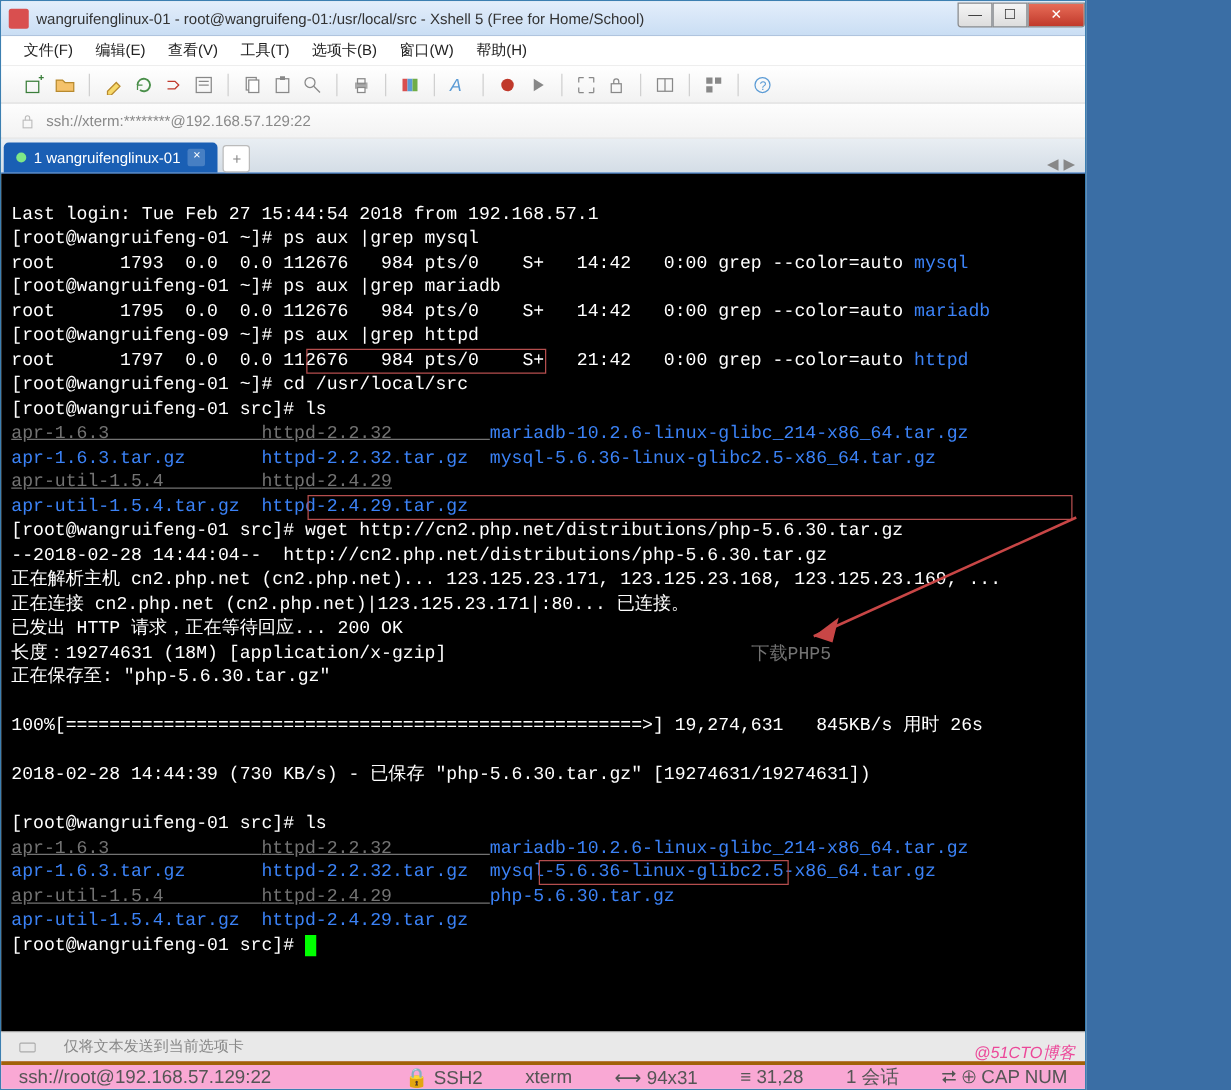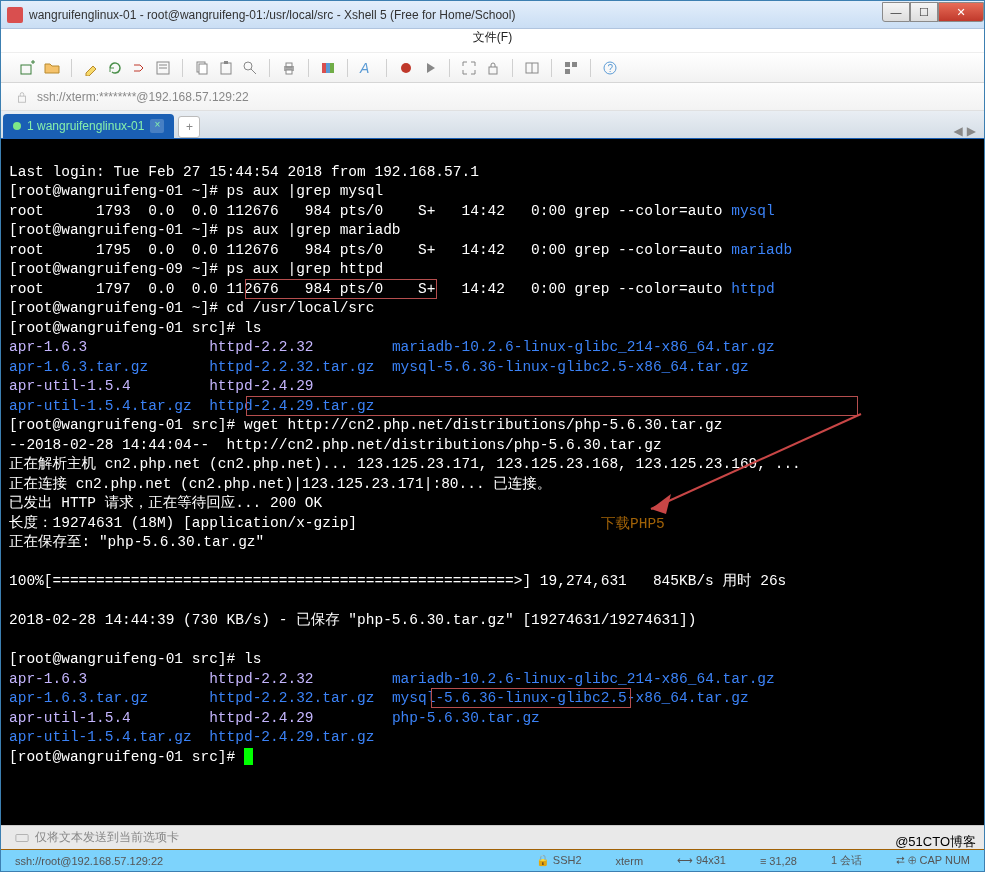--- a/index.html
+++ b/index.html
@@ -1,54 +1,54 @@
 <!DOCTYPE html>
 <html><head>
 <meta charset="utf-8">
 <style>
 * { margin:0; padding:0; box-sizing:border-box; }
 body { font-family:"Microsoft YaHei","Segoe UI",Arial,sans-serif; font-size:12px; background:#3a6ea5; overflow:hidden; width:985px; height:872px; }
-.window { position:relative; width:985px; height:872px; background:#fff; border:1px solid #3c7fb1; display:flex; flex-direction:column; }
+.window { position:relative; width:869px; height:872px; background:#fff; border:1px solid #3c7fb1; display:flex; flex-direction:column; }
 .titlebar { height:28px; background:linear-gradient(to bottom,#e3eefb,#cadef4); display:flex; align-items:center; padding:0 0 0 6px; color:#333; border-bottom:1px solid #b0c4de; }
 .titlebar .icon { width:16px; height:16px; background:#d94f4f; border-radius:2px; margin-right:6px; }
 .titlebar .title { flex:1; }
 .winbtns { display:flex; height:100%; }
 .winbtn { width:28px; height:20px; margin-top:1px; border:1px solid #8a8a8a; background:linear-gradient(to bottom,#f5f5f5,#ddd); text-align:center; line-height:18px; font-size:11px; }
 .winbtn.min { border-radius:0 0 0 3px; }
 .winbtn.close { width:46px; background:linear-gradient(to bottom,#e86d58,#c0392b); color:#fff; border-radius:0 0 3px 0; }
-.menubar { height:24px; display:flex; align-items:center; padding:0 18px; gap:18px; background:#fff; border-bottom:1px solid #eee; color:#222;flex-direction:column; }
+.menubar { height:24px; display:flex; align-items:center; padding:0 18px; gap:18px; background:#fff; border-bottom:1px solid #eee; color:#222; }
 .menubar span { cursor:default; }
 .toolbar { height:30px; background:linear-gradient(to bottom,#fff,#f2f2f2); border-bottom:1px solid #d6d6d6; display:flex; align-items:center; padding:0 18px; gap:6px; }
 .tbtn { width:18px; height:18px; border:0; background:transparent; display:inline-flex; align-items:center; justify-content:center; color:#666; }
 .tbtn svg { width:16px; height:16px; }
 .tsep { width:1px; height:18px; background:#d0d0d0; margin:0 4px; }
 .addressbar { height:28px; display:flex; align-items:center; padding:0 14px; gap:8px; background:linear-gradient(to bottom,#fdfdfd,#f3f3f3); border-bottom:1px solid #e0e0e0; color:#888; }
 .lock { width:14px; height:14px; }
 .hint { height:26px; display:flex; align-items:center; padding:0 14px; gap:6px; background:#f7f7f7; border-bottom:1px solid #e0e0e0; color:#999; }
 .tabstrip { height:28px; display:flex; align-items:flex-end; background:linear-gradient(to bottom,#e9eef3,#d4dde6); padding-left:2px; gap:2px; border-bottom:1px solid #1a5fb4; }
-.tab { height:24px; display:flex; align-items:center; padding:0 10px; background:#1a5fb4; color:#86efac; border-radius:4px 4px 0 0; gap:6px; }
+.tab { height:24px; display:flex; align-items:center; padding:0 10px; background:#1a5fb4; color:#ffffff; border-radius:4px 4px 0 0; gap:6px; }
 .tab .dot { width:8px; height:8px; border-radius:50%; background:#7ee787; }
 .tab .x { width:14px; height:14px; border-radius:2px; background:rgba(255,255,255,.2); line-height:12px; text-align:center; font-size:10px; }
 .addtab { width:22px; height:22px; border:1px solid #bbb; border-radius:3px; background:#fff; text-align:center; line-height:20px; color:#888; margin-left:2px; }
 .tabstrip .navarrows { margin-left:auto; color:#888; padding-right:8px; display:flex; gap:4px; }
 .terminal { flex:1; background:#000; color:#fff; font-family:Consolas,"Courier New",monospace; font-size:14.5px; line-height:19.5px; padding:4px 8px; overflow:hidden; white-space:pre; position:relative; }
 .terminal .ln { white-space:pre; }
 .rd { color:#3b82f6; }
-.cy { color:#c4b5fd; }
-.annot { color:#a16207; position:absolute; }
+.cy { color:#737373;text-decoration:underline; }
+.annot { color:#737373; position:absolute; }
 .box { border:1px solid #b54e4e; position:absolute; pointer-events:none; }
 .cursor { display:inline-block; width:9px; height:17px; background:#00ff00; vertical-align:text-bottom; }
 .arrow { position:absolute; pointer-events:none; }
 .arrow line { stroke:#c84646; stroke-width:2; }
 .arrow polygon { fill:#c84646; }
-.sendbar { height:24px; display:flex; align-items:center; padding:0 14px; gap:6px; background:#e9e9e9; border-top:1px solid #ccc; color:#888; }
-.statusbar { height:22px; display:flex; align-items:center; padding:0 14px; background:#7dd3fc; border-top:1px solid #a16207; color:#555; font-size:11px; }
+.sendbar { height:24px; display:flex; align-items:center; padding:0 14px; gap:22px; background:#e9e9e9; border-top:1px solid #ccc; color:#888; }
+.statusbar { height:22px; display:flex; align-items:center; padding:0 14px; background:#f9a8d4; border-top:3px solid #a16207; color:#555; font-size:15px; }
 .statusbar .s-left { flex:1; }
 .statusbar .s-item { margin-left:34px; color:#555; }
-.watermark { position:absolute; right:8px; bottom:20px; color:#000000; font-size:13px; font-family:Arial; pointer-events:none; }
+.watermark { position:absolute; right:8px; bottom:20px; color:#ec4899; font-style:italic; font-size:13px; font-family:Arial; pointer-events:none; }
 </style>
 </head>
 <body>
 
 <div class="window">
   <div class="titlebar">
     <div class="icon"></div>
     <div class="title">wangruifenglinux-01 - root@wangruifeng-01:/usr/local/src - Xshell 5 (Free for Home/School)</div>
     <div class="winbtns">
       <div class="winbtn min">—</div>
@@ -213,21 +213,21 @@
     </div>
   </div>
 
   <div class="terminal">
 <span class="ln">Last login: Tue Feb 27 15:44:54 2018 from 192.168.57.1</span>
 <span class="ln">[root@wangruifeng-01 ~]# ps aux |grep mysql</span>
 <span><span>root      1793  0.0  0.0 112676   984 pts/0    S+   14:42   0:00 grep --color=auto </span><span class="rd">mysql</span></span>
 <span class="ln">[root@wangruifeng-01 ~]# ps aux |grep mariadb</span>
 <span><span>root      1795  0.0  0.0 112676   984 pts/0    S+   14:42   0:00 grep --color=auto </span><span class="rd">mariadb</span></span>
 <span class="ln">[root@wangruifeng-09 ~]# ps aux |grep httpd</span>
-<span><span>root      1797  0.0  0.0 112676   984 pts/0    S+   14:42   0:00 grep --color=auto </span><span class="rd">httpd</span></span>
+<span><span>root      1797  0.0  0.0 112676   984 pts/0    S+   21:42   0:00 grep --color=auto </span><span class="rd">httpd</span></span>
 <span class="ln">[root@wangruifeng-01 ~]# cd /usr/local/src</span>
 <span class="ln">[root@wangruifeng-01 src]# ls</span>
 <span><span class="cy">apr-1.6.3              </span><span class="cy">httpd-2.2.32         </span><span class="rd">mariadb-10.2.6-linux-glibc_214-x86_64.tar.gz</span></span>
 <span><span class="rd">apr-1.6.3.tar.gz       </span><span class="rd">httpd-2.2.32.tar.gz  </span><span class="rd">mysql-5.6.36-linux-glibc2.5-x86_64.tar.gz</span></span>
 <span><span class="cy">apr-util-1.5.4         </span><span class="cy">httpd-2.4.29</span></span>
 <span><span class="rd">apr-util-1.5.4.tar.gz  </span><span class="rd">httpd-2.4.29.tar.gz</span></span>
 <span class="ln">[root@wangruifeng-01 src]# wget http://cn2.php.net/distributions/php-5.6.30.tar.gz</span>
 <span class="ln">--2018-02-28 14:44:04--  http://cn2.php.net/distributions/php-5.6.30.tar.gz</span>
 <span class="ln">正在解析主机 cn2.php.net (cn2.php.net)... 123.125.23.171, 123.125.23.168, 123.125.23.169, ...</span>
 <span class="ln">正在连接 cn2.php.net (cn2.php.net)|123.125.23.171|:80... 已连接。</span>

